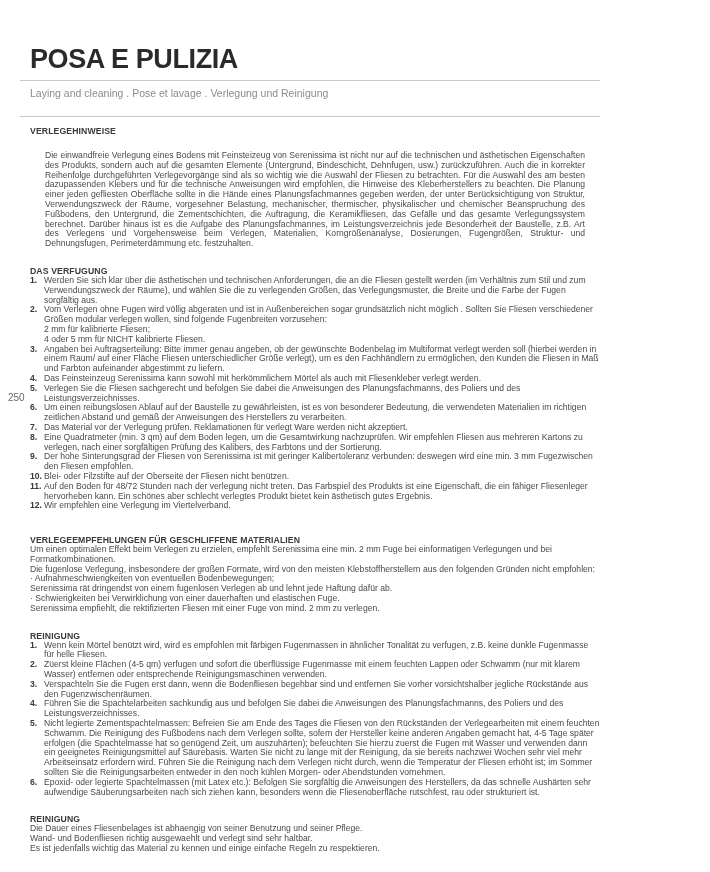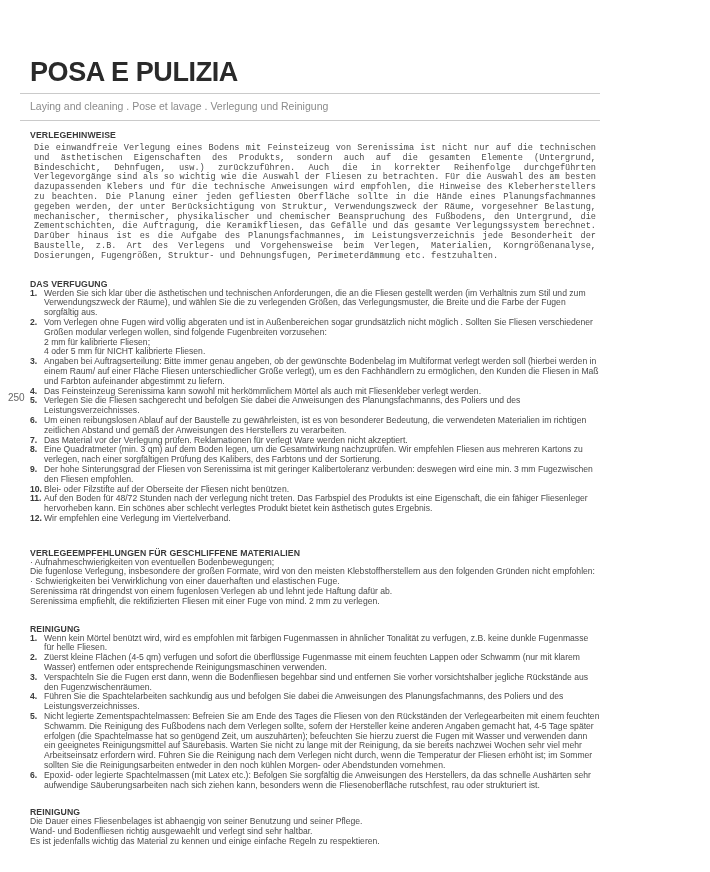--- a/index.html
+++ b/index.html
@@ -11,53 +11,53 @@
     color:#4a4a4a;
     overflow:hidden;
     box-sizing:border-box;
   }
   .page-number{
     position:absolute;left:8px;top:392px;
     font-size:10px;color:#666;
   }
   .content{
     box-sizing:border-box;
-    padding:58px 22px 0 30px;
+    padding:45px 22px 0 30px;
     width:622px;
   }
   h1.title{
     margin:0 0 7px 0;
     font-size:27px;line-height:28px;
     font-weight:700;color:#2a2a2a;
     letter-spacing:-0.4px;
   }
   .rule{
     height:0;border-top:1px solid #cacaca;
     margin:0 0 0 -10px;
   }
   .subtitle{
     font-size:10.5px;line-height:12px;
     color:#8b8b8b;
-    margin:6px 0 8px 0;
+    margin:6px 0 17px 0;
   }
   .rule-bottom{margin-bottom:9px;}
   h2.sec{
     margin:17px 0 0 0;
     font-size:8.7px;line-height:10px;
     font-weight:700;color:#3a3a3a;
     letter-spacing:0.1px;
   }
   h2.sec.first{margin-top:0;}
   h2.sec.big-gap{margin-top:24px;}
   .body-text,.litext,.pline{
     font-size:8.6px;line-height:9.8px;
     color:#4a4a4a;
     white-space:pre-line;
   }
-  p.body-text{margin:4px;text-align:justify;font-family:Liberation Mono, monospace;}
+  p.body-text{margin:15px;text-align:justify;}
   .pline{margin:0;}
   .li{display:flex;margin:0;}
   .li .num{
     flex:0 0 14px;
     font-weight:700;color:#3a3a3a;
     font-size:8.6px;line-height:9.8px;
   }
   .li .litext{flex:1;}
 </style>
 </head>
@@ -127,24 +127,25 @@
           <span class="litext">Auf den Boden für 48/72 Stunden nach der verlegung nicht treten. Das Farbspiel des Produkts ist eine Eigenschaft, die ein fähiger Fliesenleger hervorheben kann. Ein schönes aber schlecht verlegtes Produkt bietet kein ästhetisch gutes Ergebnis.</span>
         </div>
       <div class="li">
           <span class="num">12.</span>
           <span class="litext">Wir empfehlen eine Verlegung im Viertelverband.</span>
         </div>
     </section>
 
     <section>
       <h2 class="sec big-gap">VERLEGEEMPFEHLUNGEN FÜR GESCHLIFFENE MATERIALIEN</h2>
+      <div class="pline">Um einen optimalen Effekt beim Verlegen zu erzielen, empfehlt Serenissima eine min. 2 mm Fuge bei einformatigen Verlegungen und bei Formatkombinationen.</div>
+      <div class="pline">Die fugenlose Verlegung, insbesondere der großen Formate, wird von den meisten Klebstoffherstellern aus den folgenden Gründen nicht empfohlen:</div>
       <div class="pline">· Aufnahmeschwierigkeiten von eventuellen Bodenbewegungen;</div>
-      <div class="pline">Die fugenlose Verlegung, insbesondere der großen Formate, wird von den meisten Klebstoffherstellern aus den folgenden Gründen nicht empfohlen:</div>
+      <div class="pline">Serenissima rät dringendst von einem fugenlosen Verlegen ab und lehnt jede Haftung dafür ab.</div>
       <div class="pline">· Schwierigkeiten bei Verwirklichung von einer dauerhaften und elastischen Fuge.</div>
-      <div class="pline">Serenissima rät dringendst von einem fugenlosen Verlegen ab und lehnt jede Haftung dafür ab.</div>
       <div class="pline">Serenissima empfiehlt, die rektifizierten Fliesen mit einer Fuge von mind. 2 mm zu verlegen.</div>
     </section>
 
     <section>
       <h2 class="sec">REINIGUNG</h2>
       <div class="li">
           <span class="num">1.</span>
           <span class="litext">Wenn kein Mörtel benützt wird, wird es empfohlen mit färbigen Fugenmassen in ähnlicher Tonalität zu verfugen, z.B. keine dunkle Fugenmasse für helle Fliesen.</span>
         </div>
       <div class="li">

